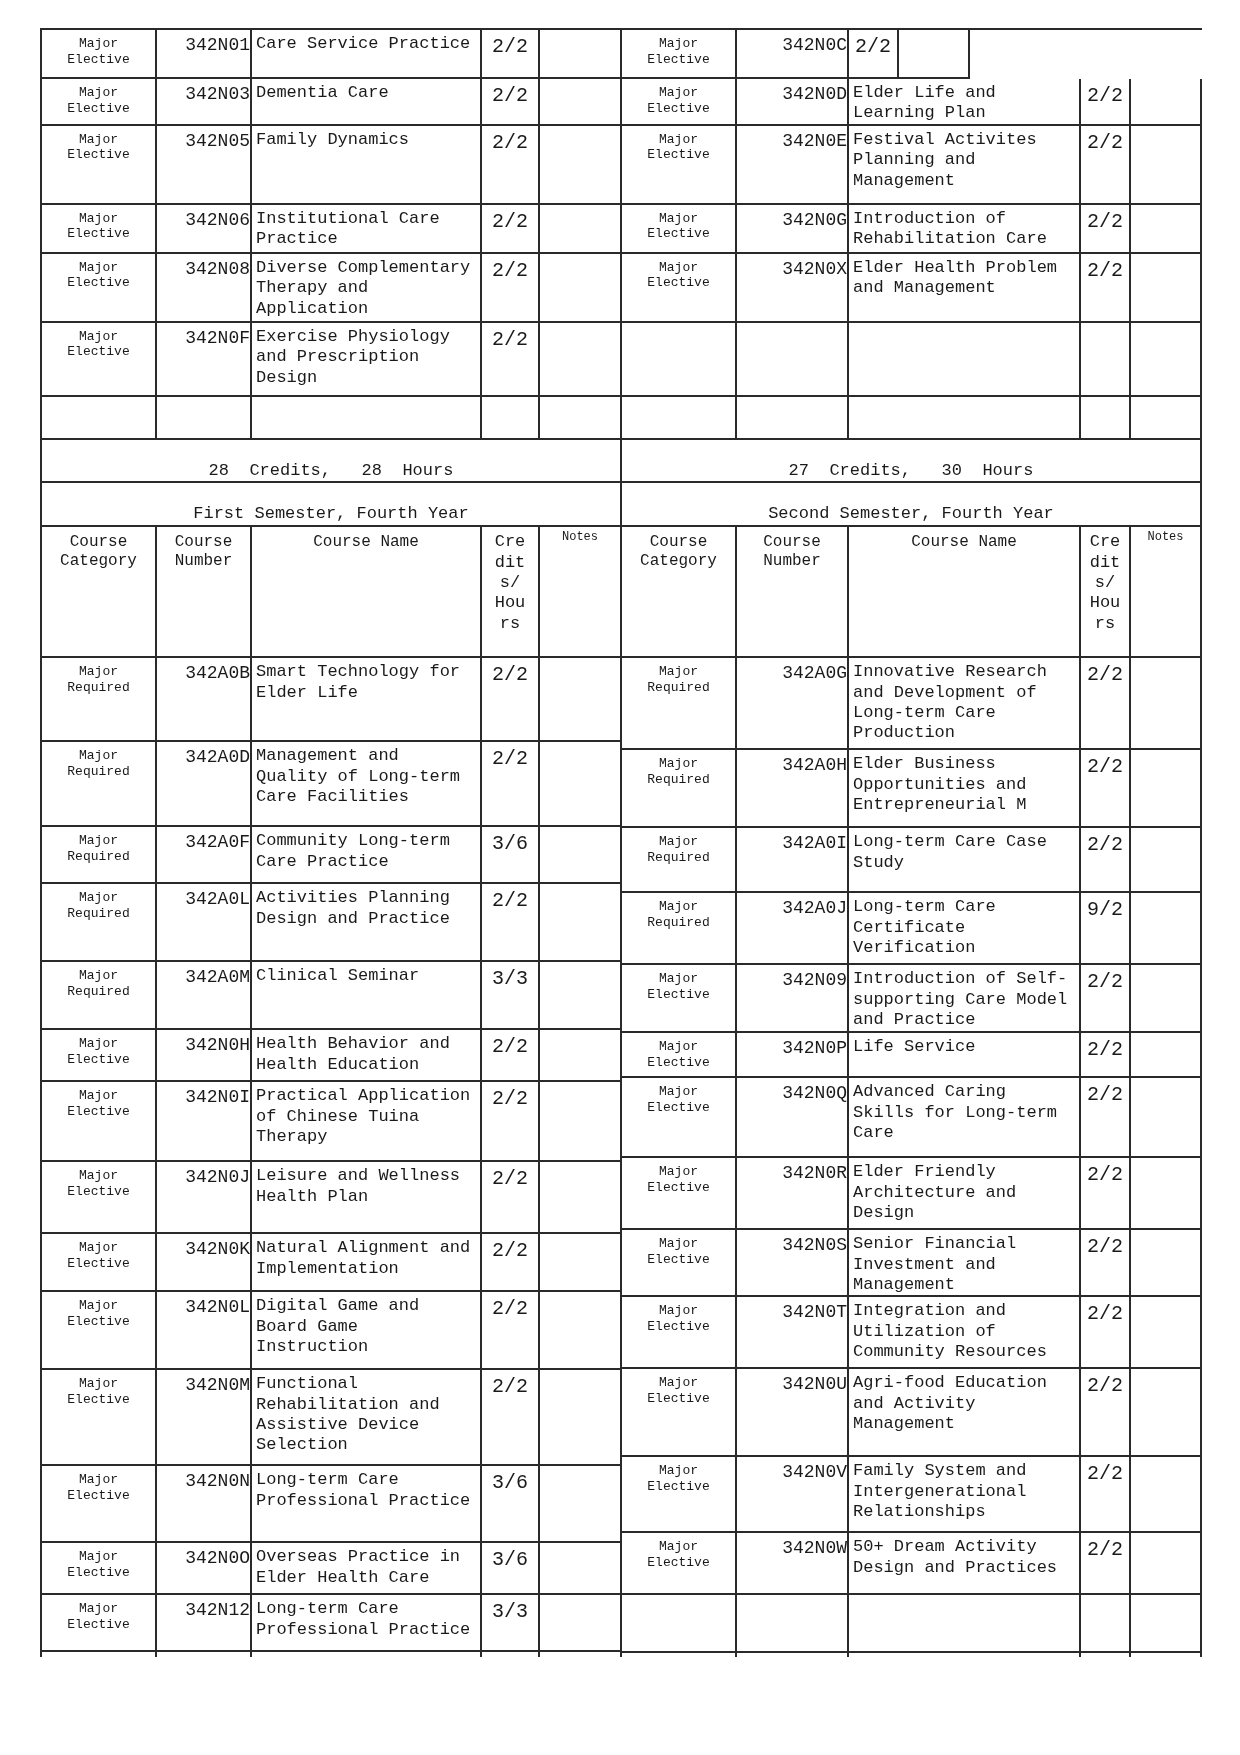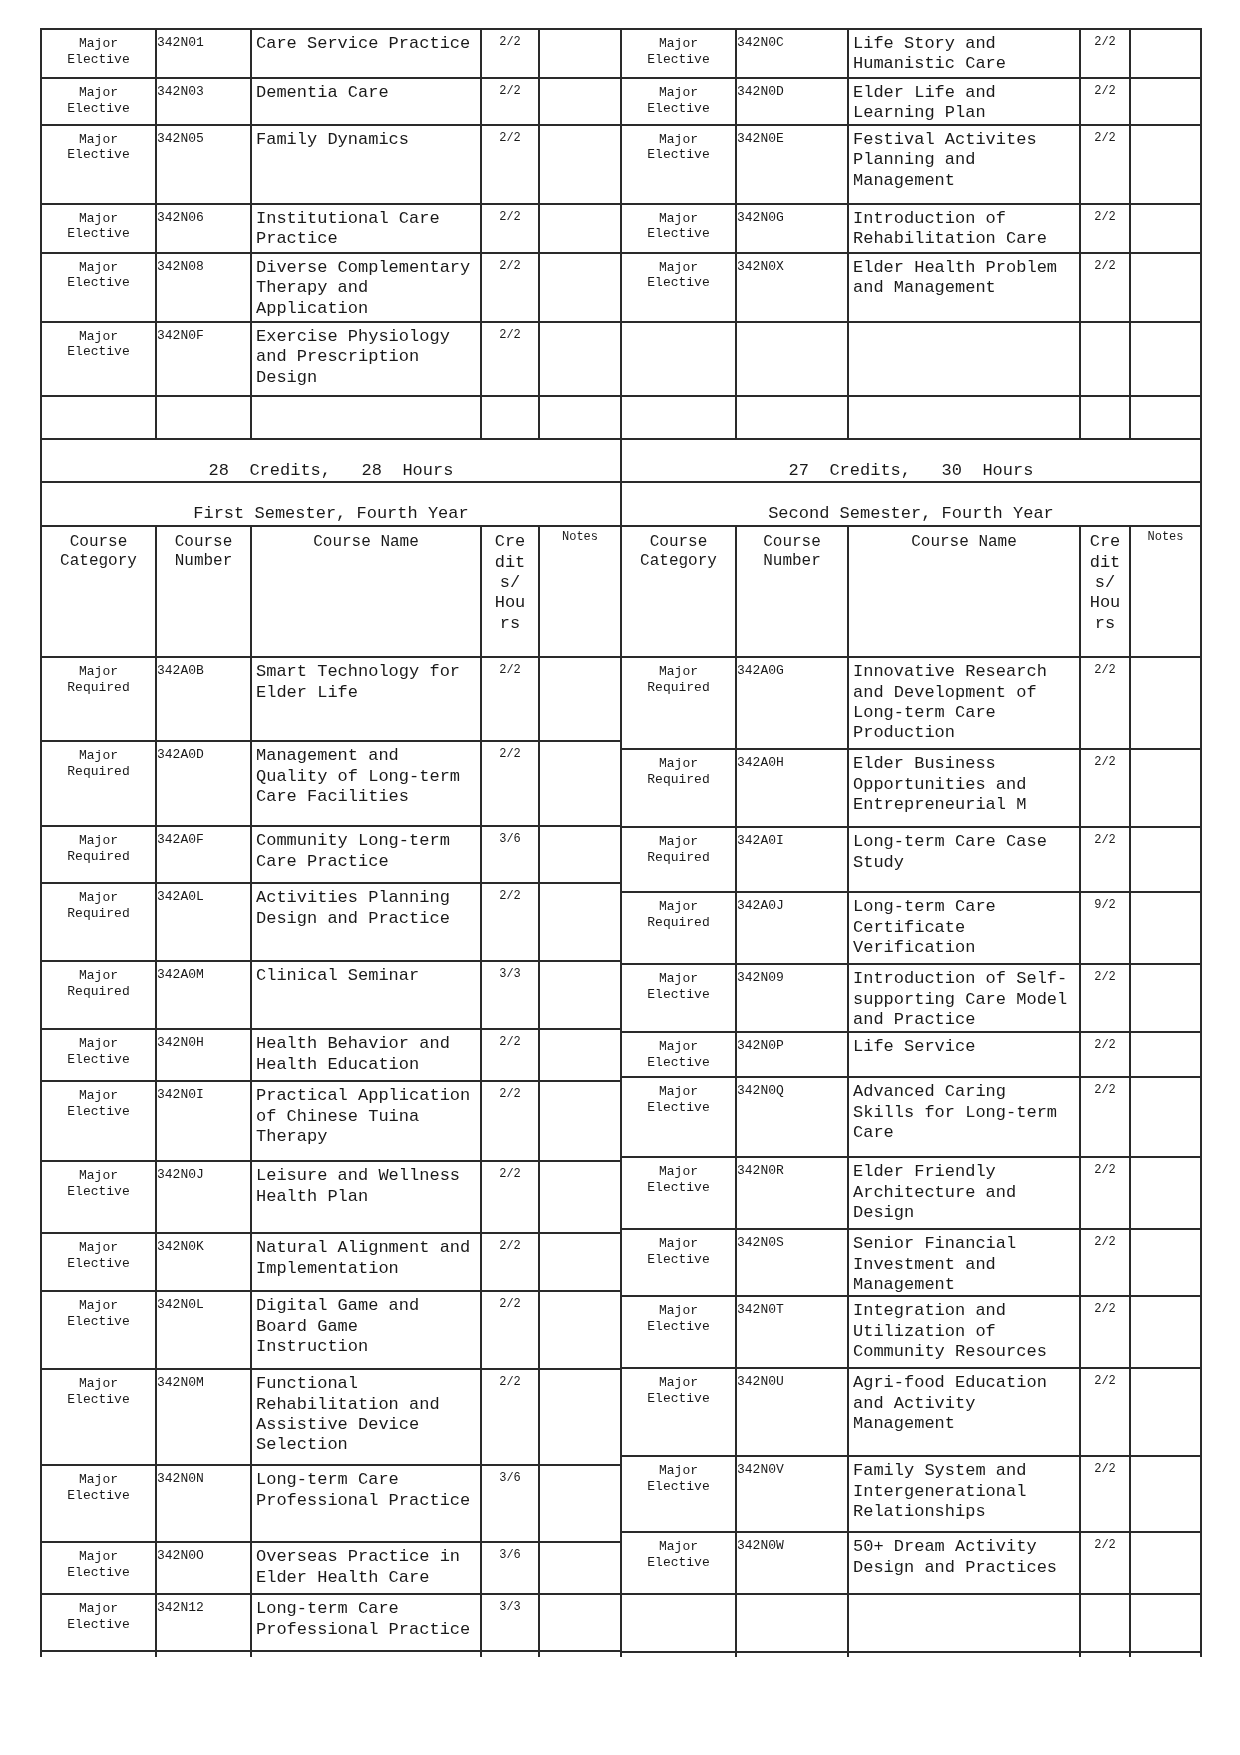--- a/index.html
+++ b/index.html
@@ -37,23 +37,23 @@
   .lc4 { flex: 0 0 58px; }
   .lc5 { flex: 0 0 82px; }
   
   .rc1 { flex: 0 0 115px; }
   .rc2 { flex: 0 0 112px; }
   .rc3 { flex: 0 0 232px; }
   .rc4 { flex: 0 0 50px; }
   .rc5 { flex: 0 0 71px; }
 
   .cat   { text-align: center; font-size: 13px; padding-left: 3px; padding-right: 3px; padding-top: 6px; }
-  .num   { text-align: left; font-size: 13px; padding-top: 5px; }
+  .num   { text-align: right; font-size: 18px; padding-top: 5px; }
   .cname { text-align: left;   font-size: 17px; padding: 4px 3px 0 4px; }
-  .cred  { text-align: center; font-size: 12px; padding-top: 5px; }
+  .cred  { text-align: center; font-size: 20px; padding-top: 5px; }
   .note  { }
 
   .srow  { min-height: 38px; }
   .semrow{ min-height: 44px; }
   .wide  {
     flex: 0 0 580px;
     text-align: center;
     font-size: 17px;
     padding-top: 21px;
     white-space: pre;
@@ -76,21 +76,20 @@
     <div>
 
         <div class="trow" style="min-height: 49px;">
           <div class="cell cat lc1">Major Elective</div>
           <div class="cell num lc2">342N01</div>
           <div class="cell cname lc3">Care Service Practice</div>
           <div class="cell cred lc4">2/2</div>
           <div class="cell note lc5"></div>
           <div class="cell cat rc1">Major Elective</div>
           <div class="cell num rc2">342N0C</div>
-          <div class="cell cname rc3">Life Story and Humanistic Care</div>
           <div class="cell cred rc4">2/2</div>
           <div class="cell note rc5"></div>
         </div>
 
         <div class="trow" style="min-height: 45px;">
           <div class="cell cat lc1">Major Elective</div>
           <div class="cell num lc2">342N03</div>
           <div class="cell cname lc3">Dementia Care</div>
           <div class="cell cred lc4">2/2</div>
           <div class="cell note lc5"></div>

